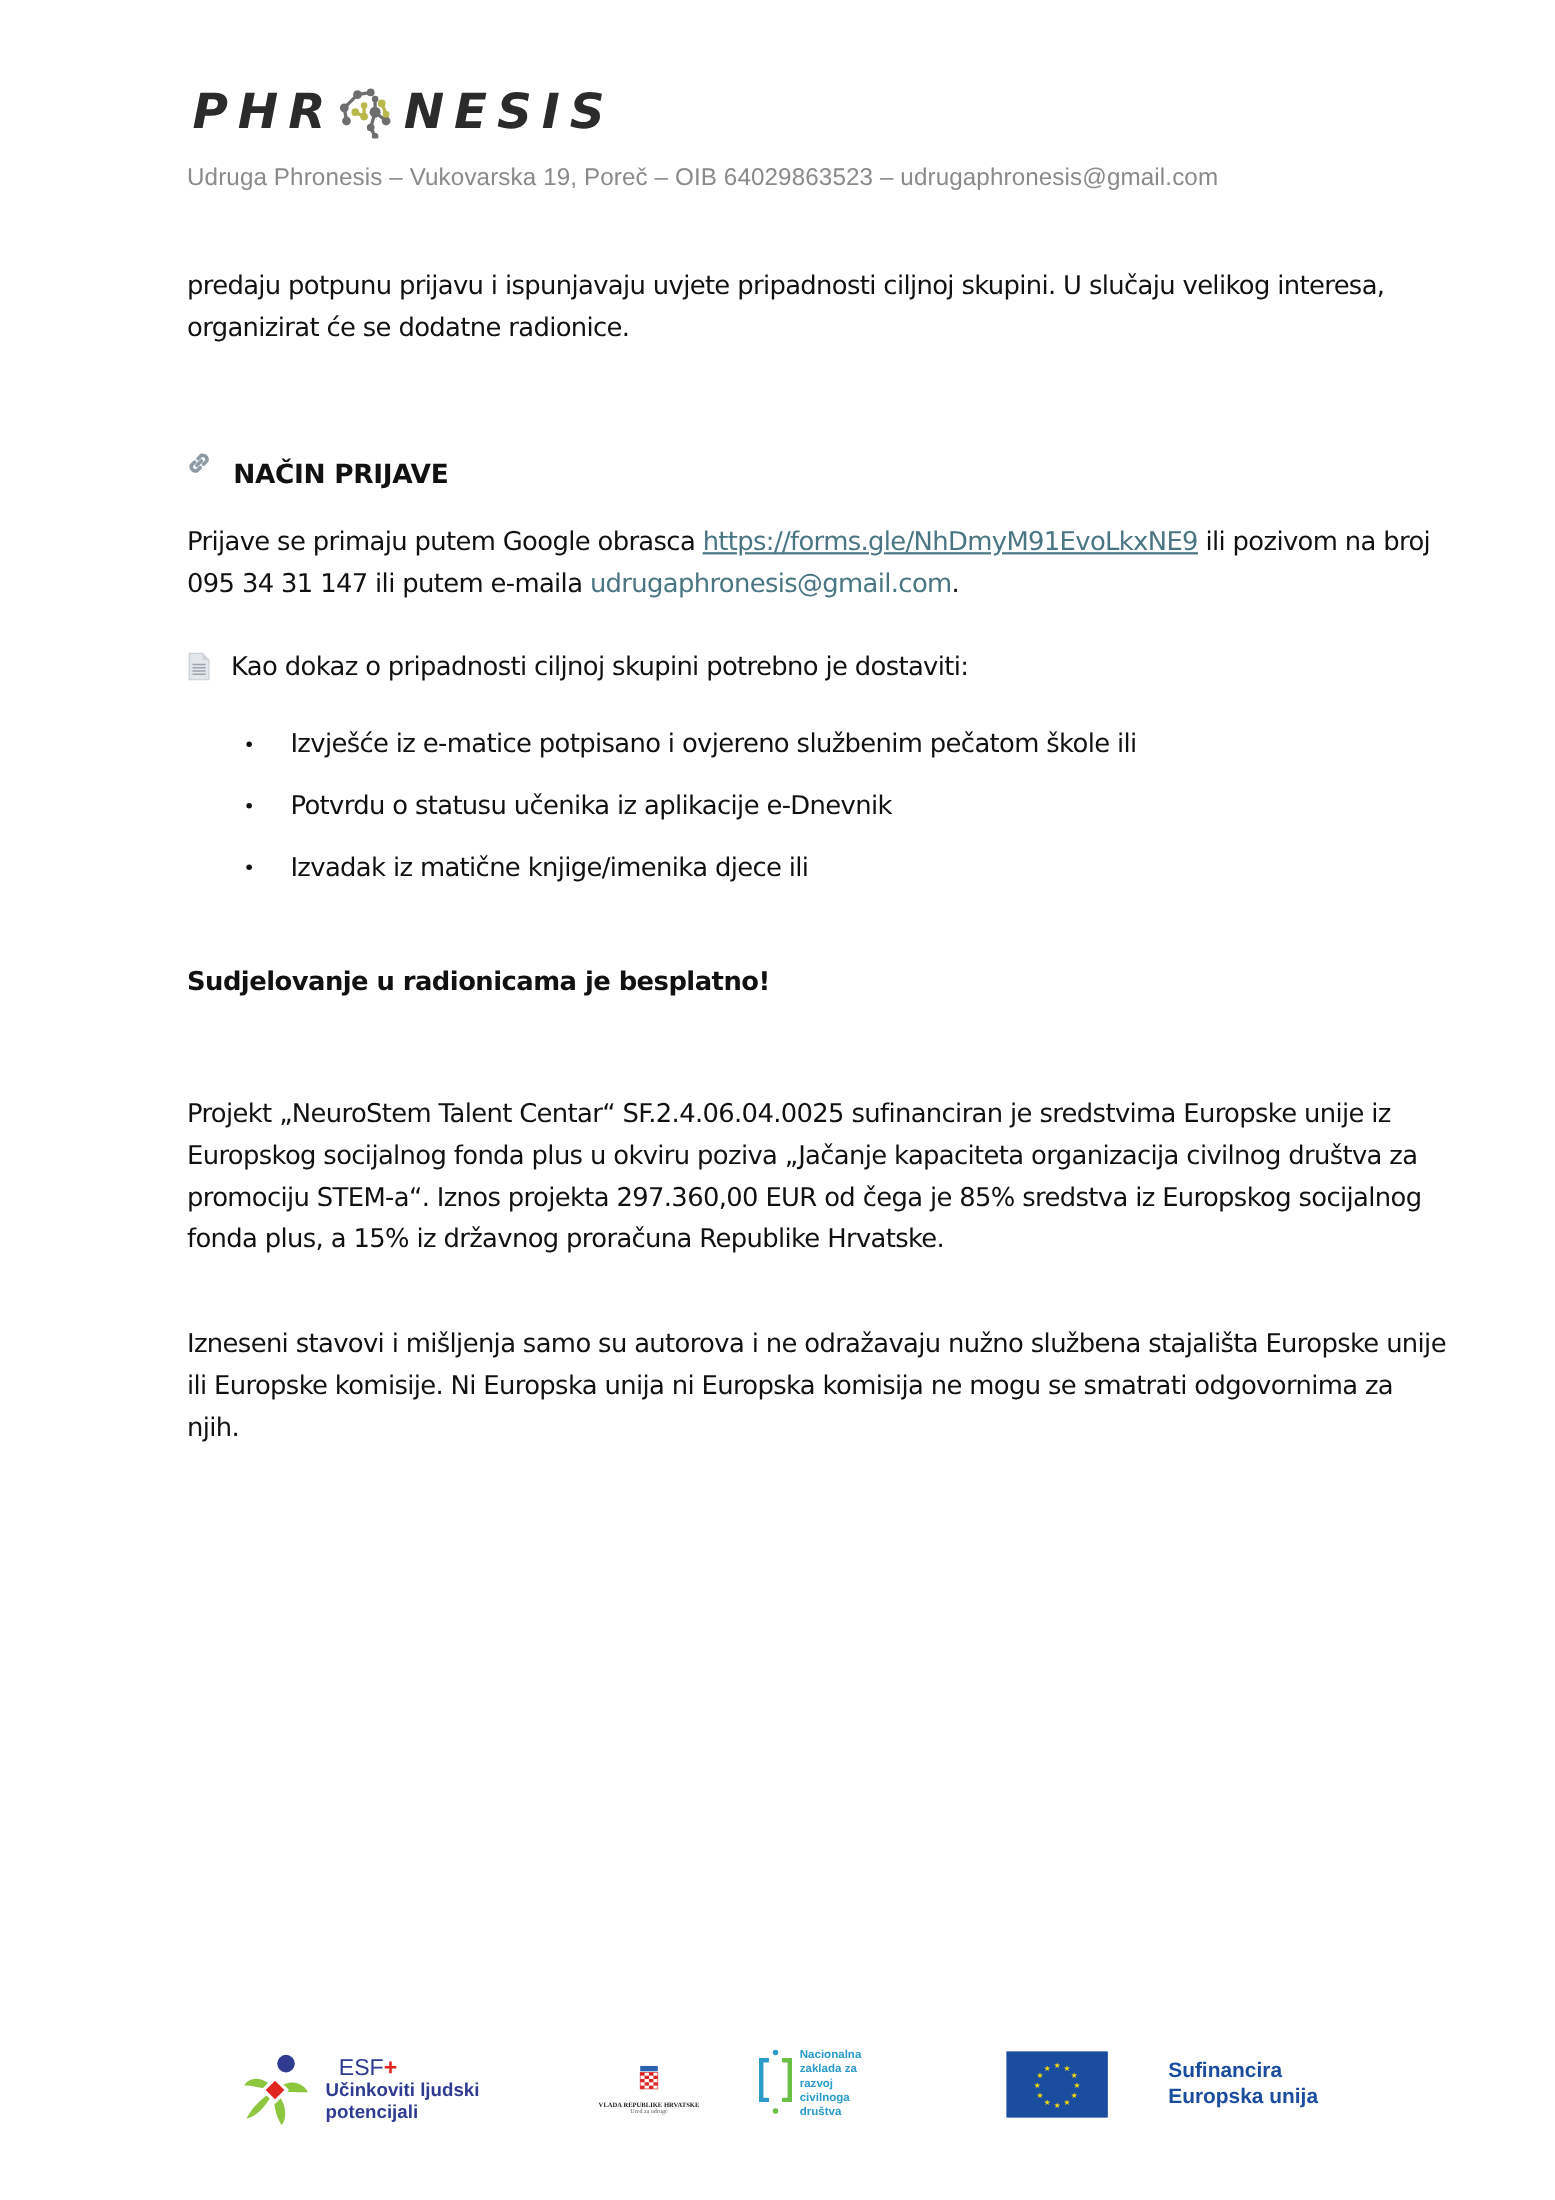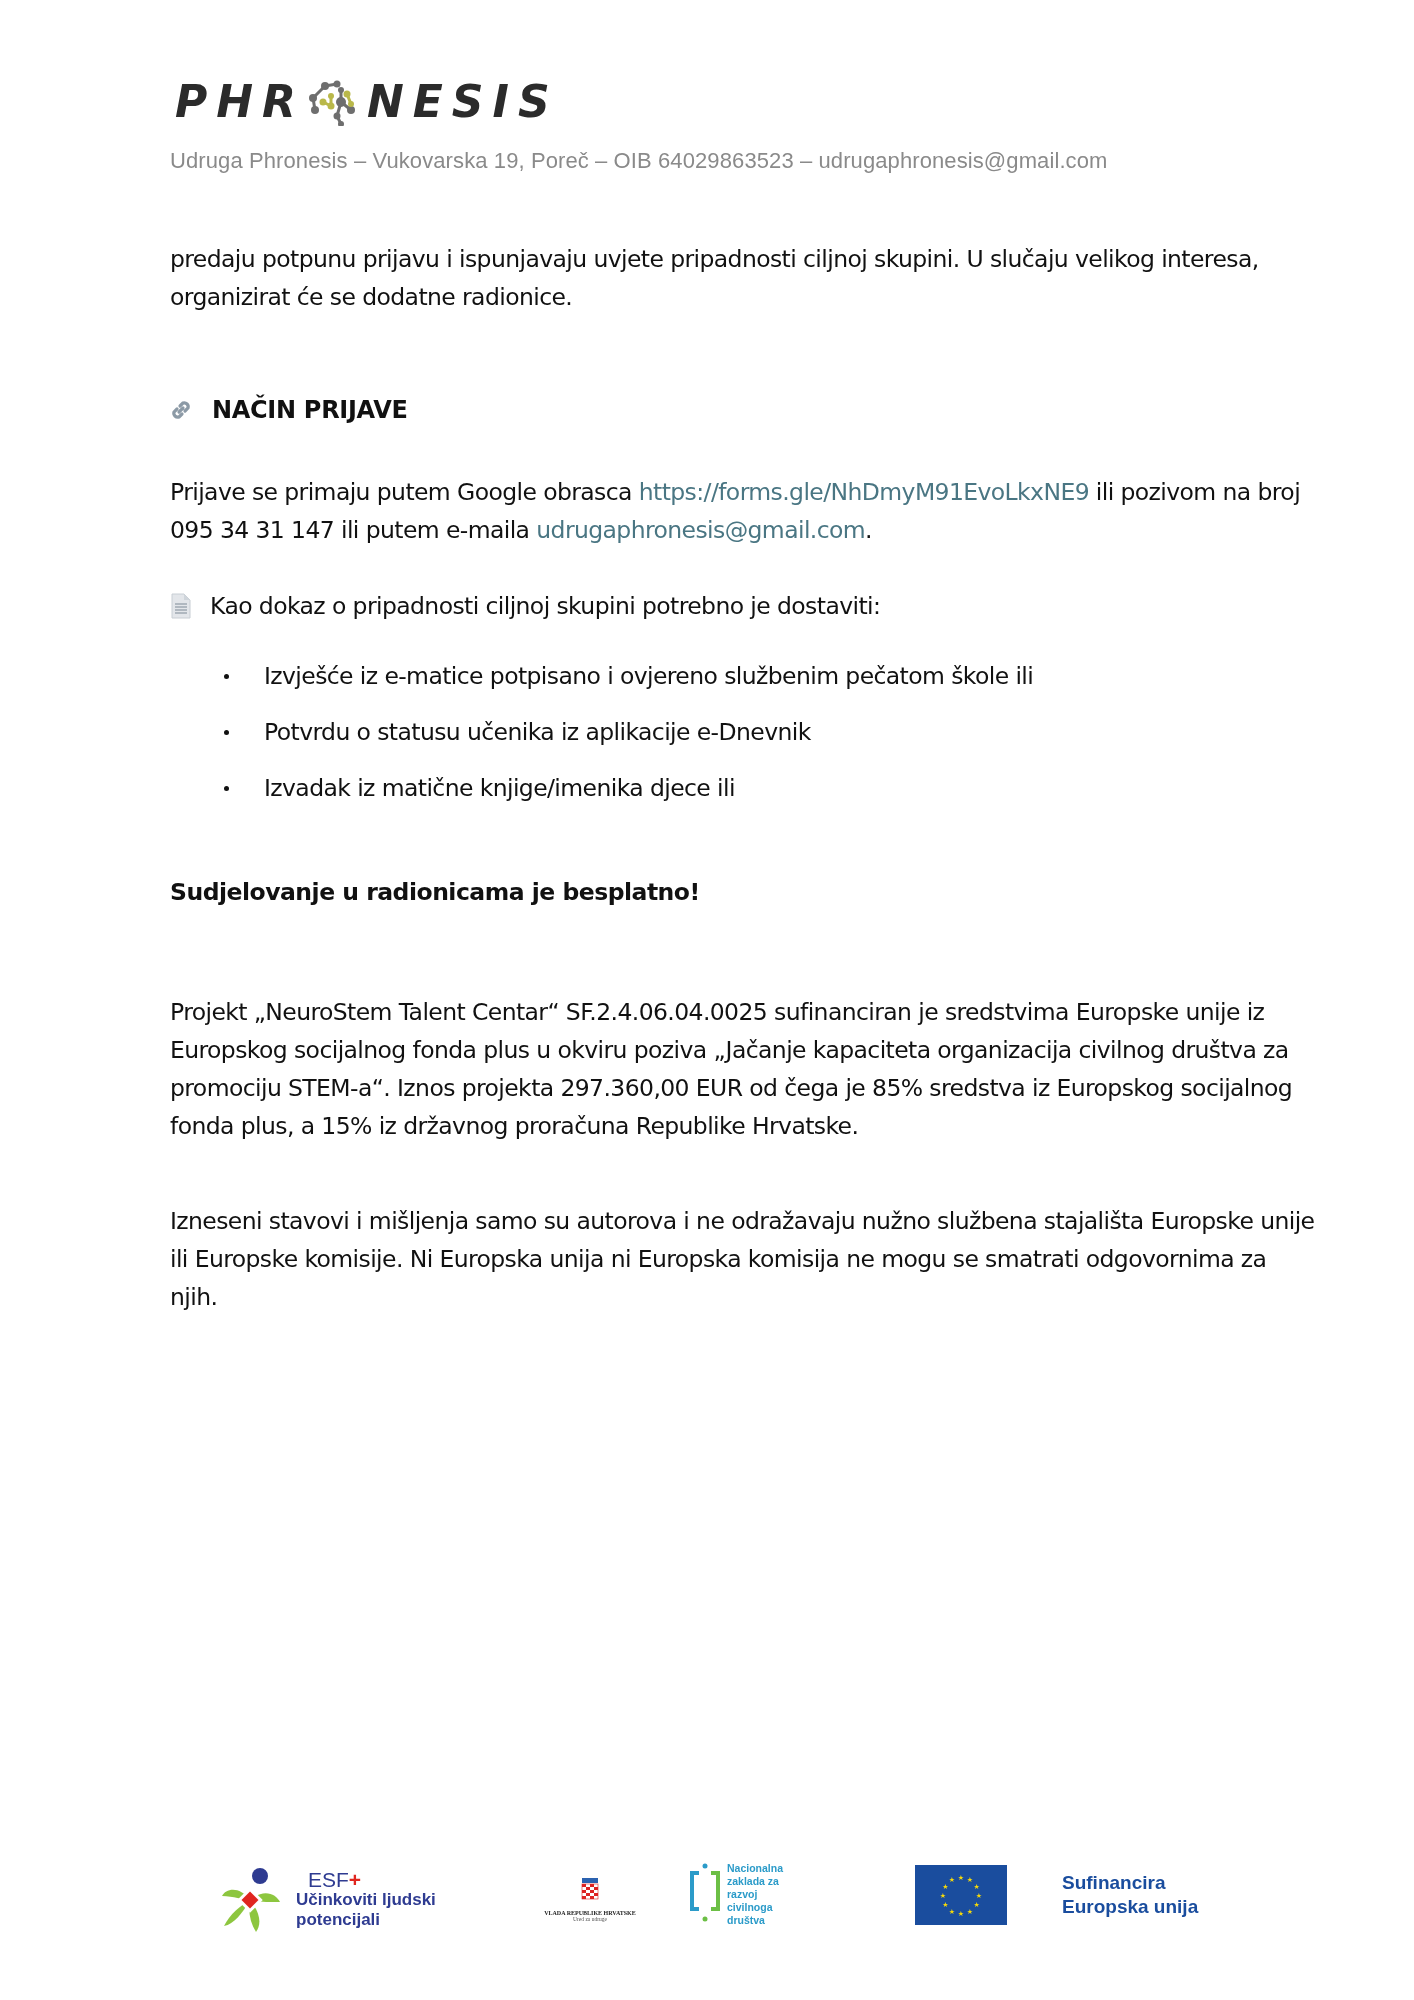--- a/index.html
+++ b/index.html
@@ -10,24 +10,24 @@
   .logo { position:absolute; left:175px; top:76px; height:50px; display:flex; align-items:center;font-style:italic; }
   .logo-text { font-family:"DejaVu Sans", sans-serif; font-weight:bold; font-size:44px; letter-spacing:9px; color:#2b2b2b; }
   .logo-mol { width:58px; height:50px; margin:0 6px 0 -2px; }
 
   .address { position:absolute; left:170px; top:148px; font-size:22px; color:#8a8a8a; letter-spacing:0.1px; }
 
   .body-text { font-family:"DejaVu Sans", sans-serif; font-size:23.5px; line-height:38px; color:#111; letter-spacing:-0.6px; }
   .p1 { position:absolute; left:170px; top:240px; width:1140px; }
 
   .section-title { position:absolute; left:168px; top:396px; display:flex; align-items:center; }
-  .section-title .txt { font-family:"DejaVu Sans", sans-serif; font-weight:bold; font-size:24px; margin-left:18px; letter-spacing:-0.3px; }
+  .section-title .txt { font-family:"DejaVu Sans", sans-serif; font-weight:bold; font-size:24px; margin-left:18px; letter-spacing:-0.3px;margin-top:21px; }
 
   .p2 { position:absolute; left:170px; top:473px; width:1150px; }
-  a.link { color:#4a7683; }
+  a.link { color:#4a7683; text-decoration:underline; }
   a.mail { color:#4a7683; text-decoration:none; }
 
   .proof { position:absolute; left:170px; top:587px; display:flex; align-items:center; }
   .proof .txt { margin-left:18px; }
 
   .bullets { position:absolute; left:212px; top:645px; margin:12px; padding:0; list-style:none; }
   .bullets li { display:flex; align-items:center; height:38px; margin-bottom:18px; }
   .bullets .dot { width:5px; height:5px; border-radius:50%; background:#111; margin-right:35px; }
 
   .free { position:absolute; left:170px; top:878px; font-family:"DejaVu Sans", sans-serif; font-weight:bold; font-size:23.5px; letter-spacing:-0.5px; }

